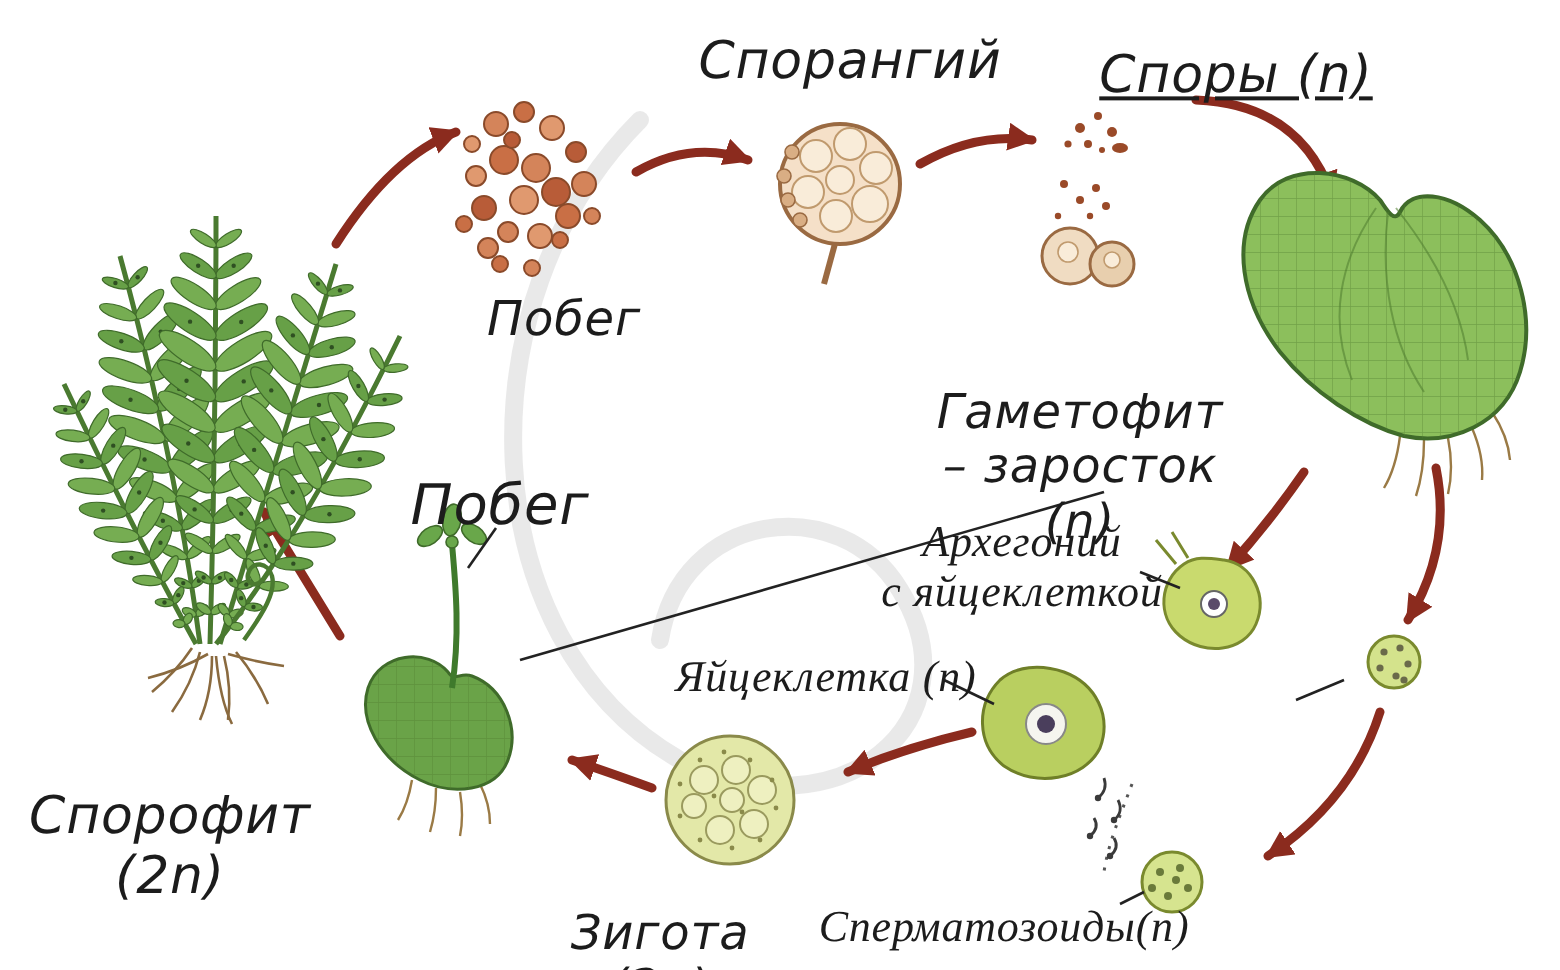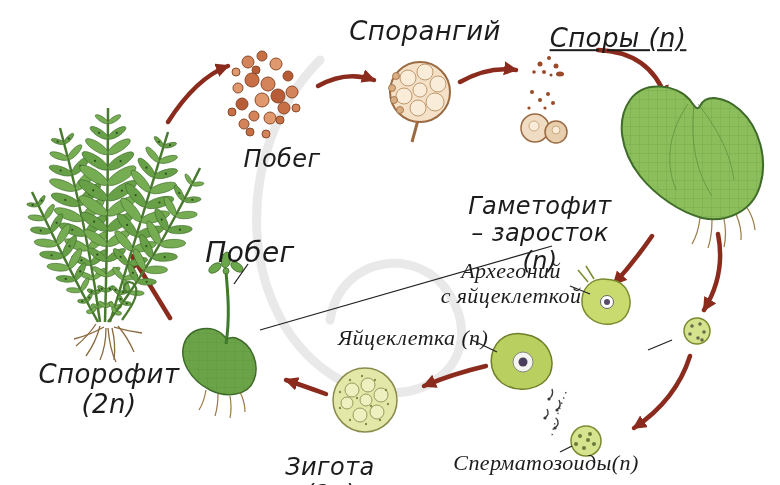--- a/index.html
+++ b/index.html
@@ -17,23 +17,23 @@
   .sm{font-size:22px;font-family:Liberation Serif, serif;} .xs{font-size:13.5px;}
   .pos-sporangium{left:425px;top:32px;}
   .pos-spores{left:618px;top:39px;text-decoration:underline;}
   .pos-sorus{left:282px;top:160px;}
   .pos-sorus-sub{left:284px;top:192px;width:122px;}
   .pos-gametophyte{left:540px;top:210px;margin-top:24px;}
   .pos-shoot{left:250px;top:253px;}
   .pos-archegonium{left:511px;top:283px;}
   .pos-egg{left:413px;top:338px;}
   .pos-antheridium{left:615px;top:356px;}
-  .pos-sperm{left:502px;top:463px;margin-left:44px;}
+  .pos-sperm{left:502px;top:463px;}
   .pos-zygote{left:330px;top:450px;margin-top:31px;}
-  .pos-sporophyte{left:85px;top:390px;margin-left:24px;}
+  .pos-sporophyte{left:85px;top:424px;}
   .arrow{fill:none;stroke:#8b2b1e;stroke-width:4.5;stroke-linecap:round;}
   .pointer{fill:none;stroke:#222;stroke-width:1.3;}
   .wm{fill:none;stroke:#e4e4e4;stroke-width:9;stroke-linecap:round;opacity:.8;}
 </style>
 </head>
 <body>
 
 <div class="canvas">
 
 <svg width="780" height="485" viewBox="0 0 780 485">

